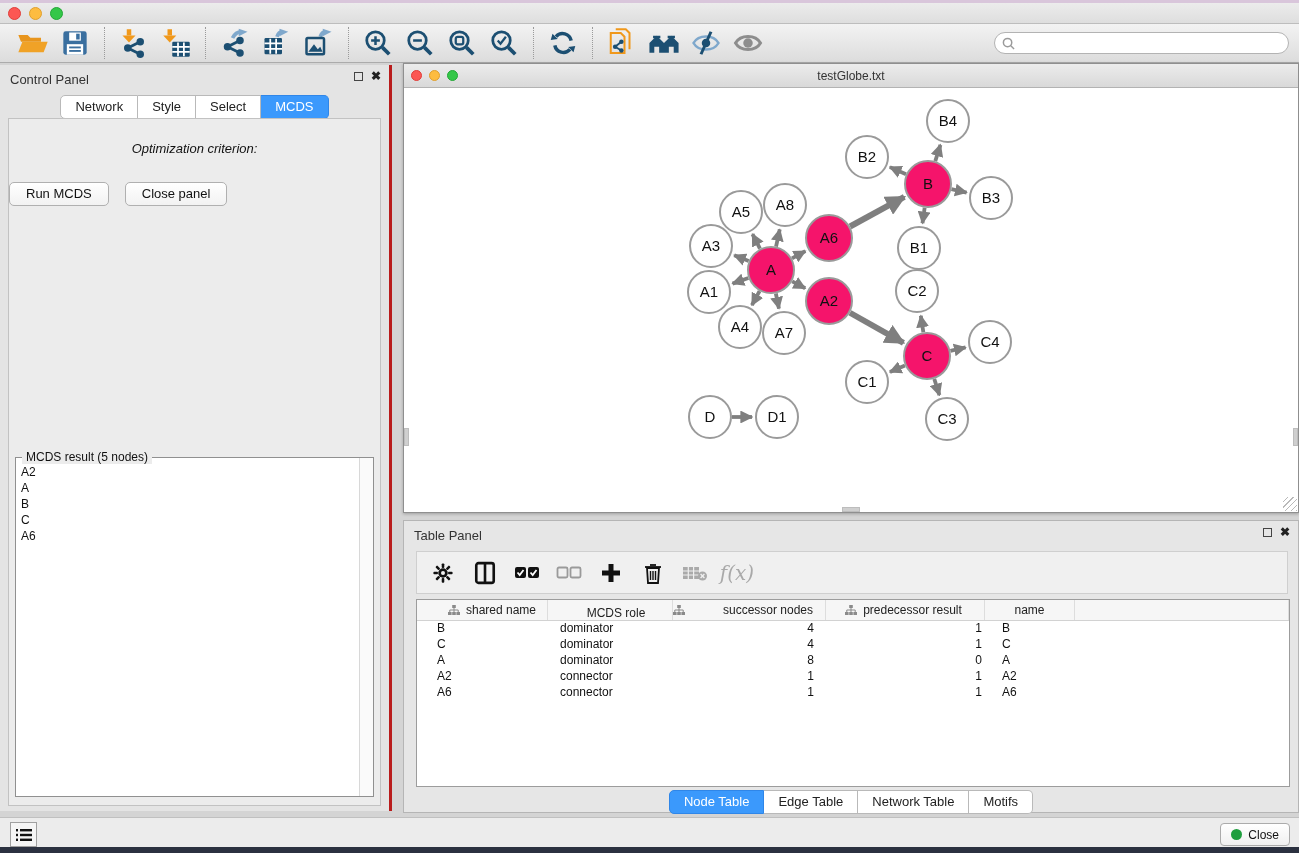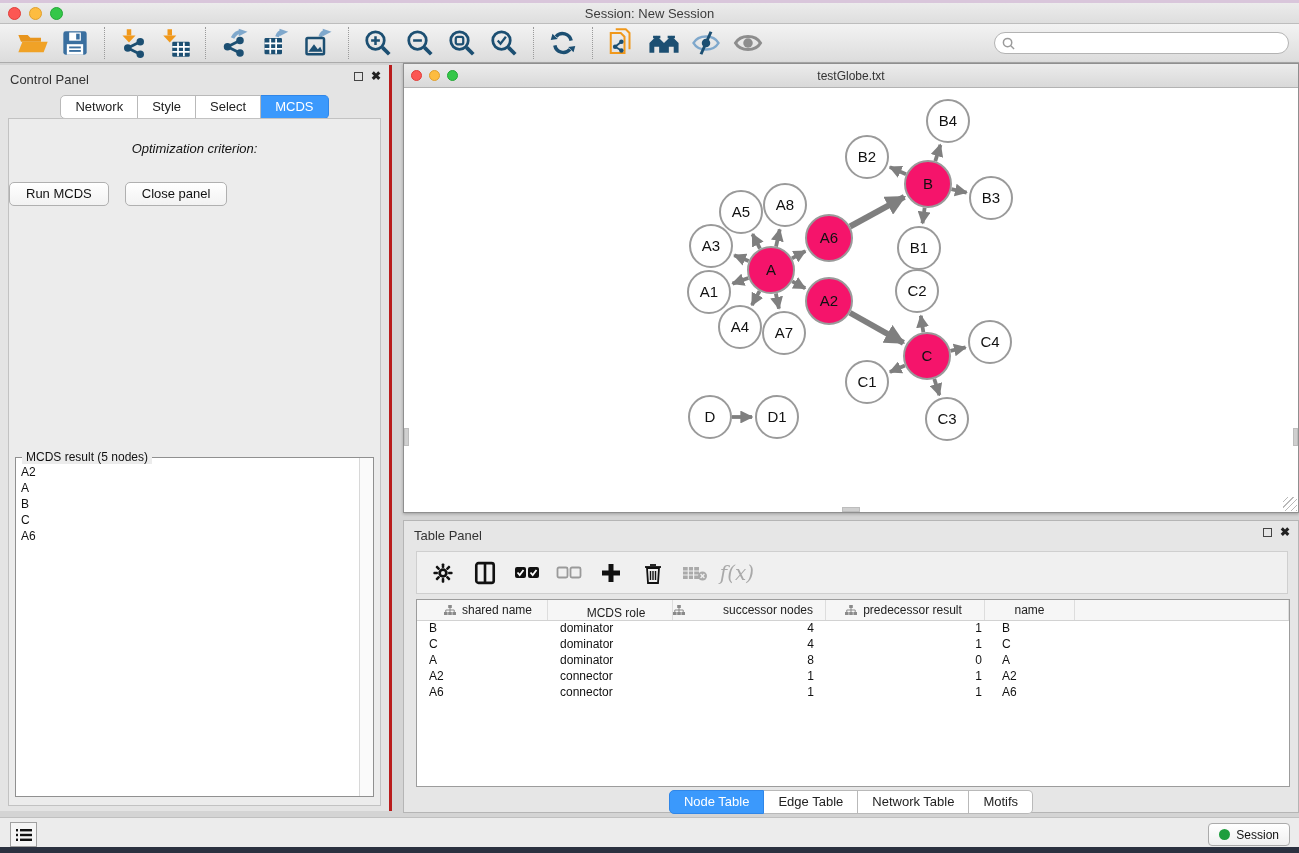--- a/index.html
+++ b/index.html
@@ -96,21 +96,21 @@
   .tp-icon { display:flex; align-items:center; justify-content:center; width:28px; height:30px; }
   .fx { font-family:"DejaVu Serif", serif; font-style:italic; font-size:20px; color:#a9a9a9; }
 
   .data-table { position:absolute; left:12px; right:8px; top:78px; height:188px; background:#fff;
     border:1px solid #9c9c9c; overflow:hidden; }
   .dt-head { display:flex; height:21px; background:#f6f6f6; border-bottom:1px solid #d2d2d2; }
   .dt-hcell { display:flex; align-items:center; justify-content:center; gap:6px;
     font-size:12px; color:#222; border-right:1px solid #dddddd; }
   .dt-row { display:flex; height:16px; font-size:12px; color:#111; }
   .dt-cell { white-space:nowrap; overflow:hidden; }
-  .c0 { width:131px; padding-left:12px; }
+  .c0 { width:131px; padding-left:20px; }
   .c1 { width:125px; padding-left:12px;flex-direction:column; }
   .c2 { width:153px; text-align:right; padding-right:12px; }
   .c3 { width:159px; text-align:right; padding-right:3px; }
   .c4 { width:90px; padding-left:17px; }
   .c5 { flex:1; }
 
   .tp-tabs { position:absolute; left:0; right:0; top:269px; display:flex; justify-content:center; }
 
   
   .statusbar { position:absolute; left:0; top:817px; width:1299px; height:30px; background:#ececec;
@@ -125,21 +125,20 @@
 </head>
 <body>
 
 <div class="screen">
   <div class="desktop-top"></div>
 
   <div class="titlebar">
     <span class="tl red"></span>
     <span class="tl yellow"></span>
     <span class="tl green"></span>
-    <span class="title">Session: New Session</span>
   </div>
 
   <div class="toolbar">
     <div class="tgroup">
       <div class="icon-btn">
         <svg width="32" height="28" viewBox="0 0 24 20">
             <path d="M1,4 h7 l2,2 h8 v3 H3 z" fill="#e8951d"></path>
             <path d="M1,17 L4,9 h19 l-3,8 z" fill="#f0a227"></path>
           </svg>
       </div>
@@ -641,18 +640,18 @@
             <rect x="4" y="1" width="12" height="2.4"></rect>
             <rect x="0" y="5.8" width="2" height="2.4"></rect>
             <rect x="4" y="5.8" width="12" height="2.4"></rect>
             <rect x="0" y="10.6" width="2" height="2.4"></rect>
             <rect x="4" y="10.6" width="12" height="2.4"></rect>
           </g>
         </svg>
     </div>
     <div class="memory-btn">
       <span class="mem-dot"></span>
-      <span>Session</span>
+      <span>Close</span>
     </div>
   </div>
 
   <div class="desktop-bottom"></div>
 </div>
 
 </body></html>

